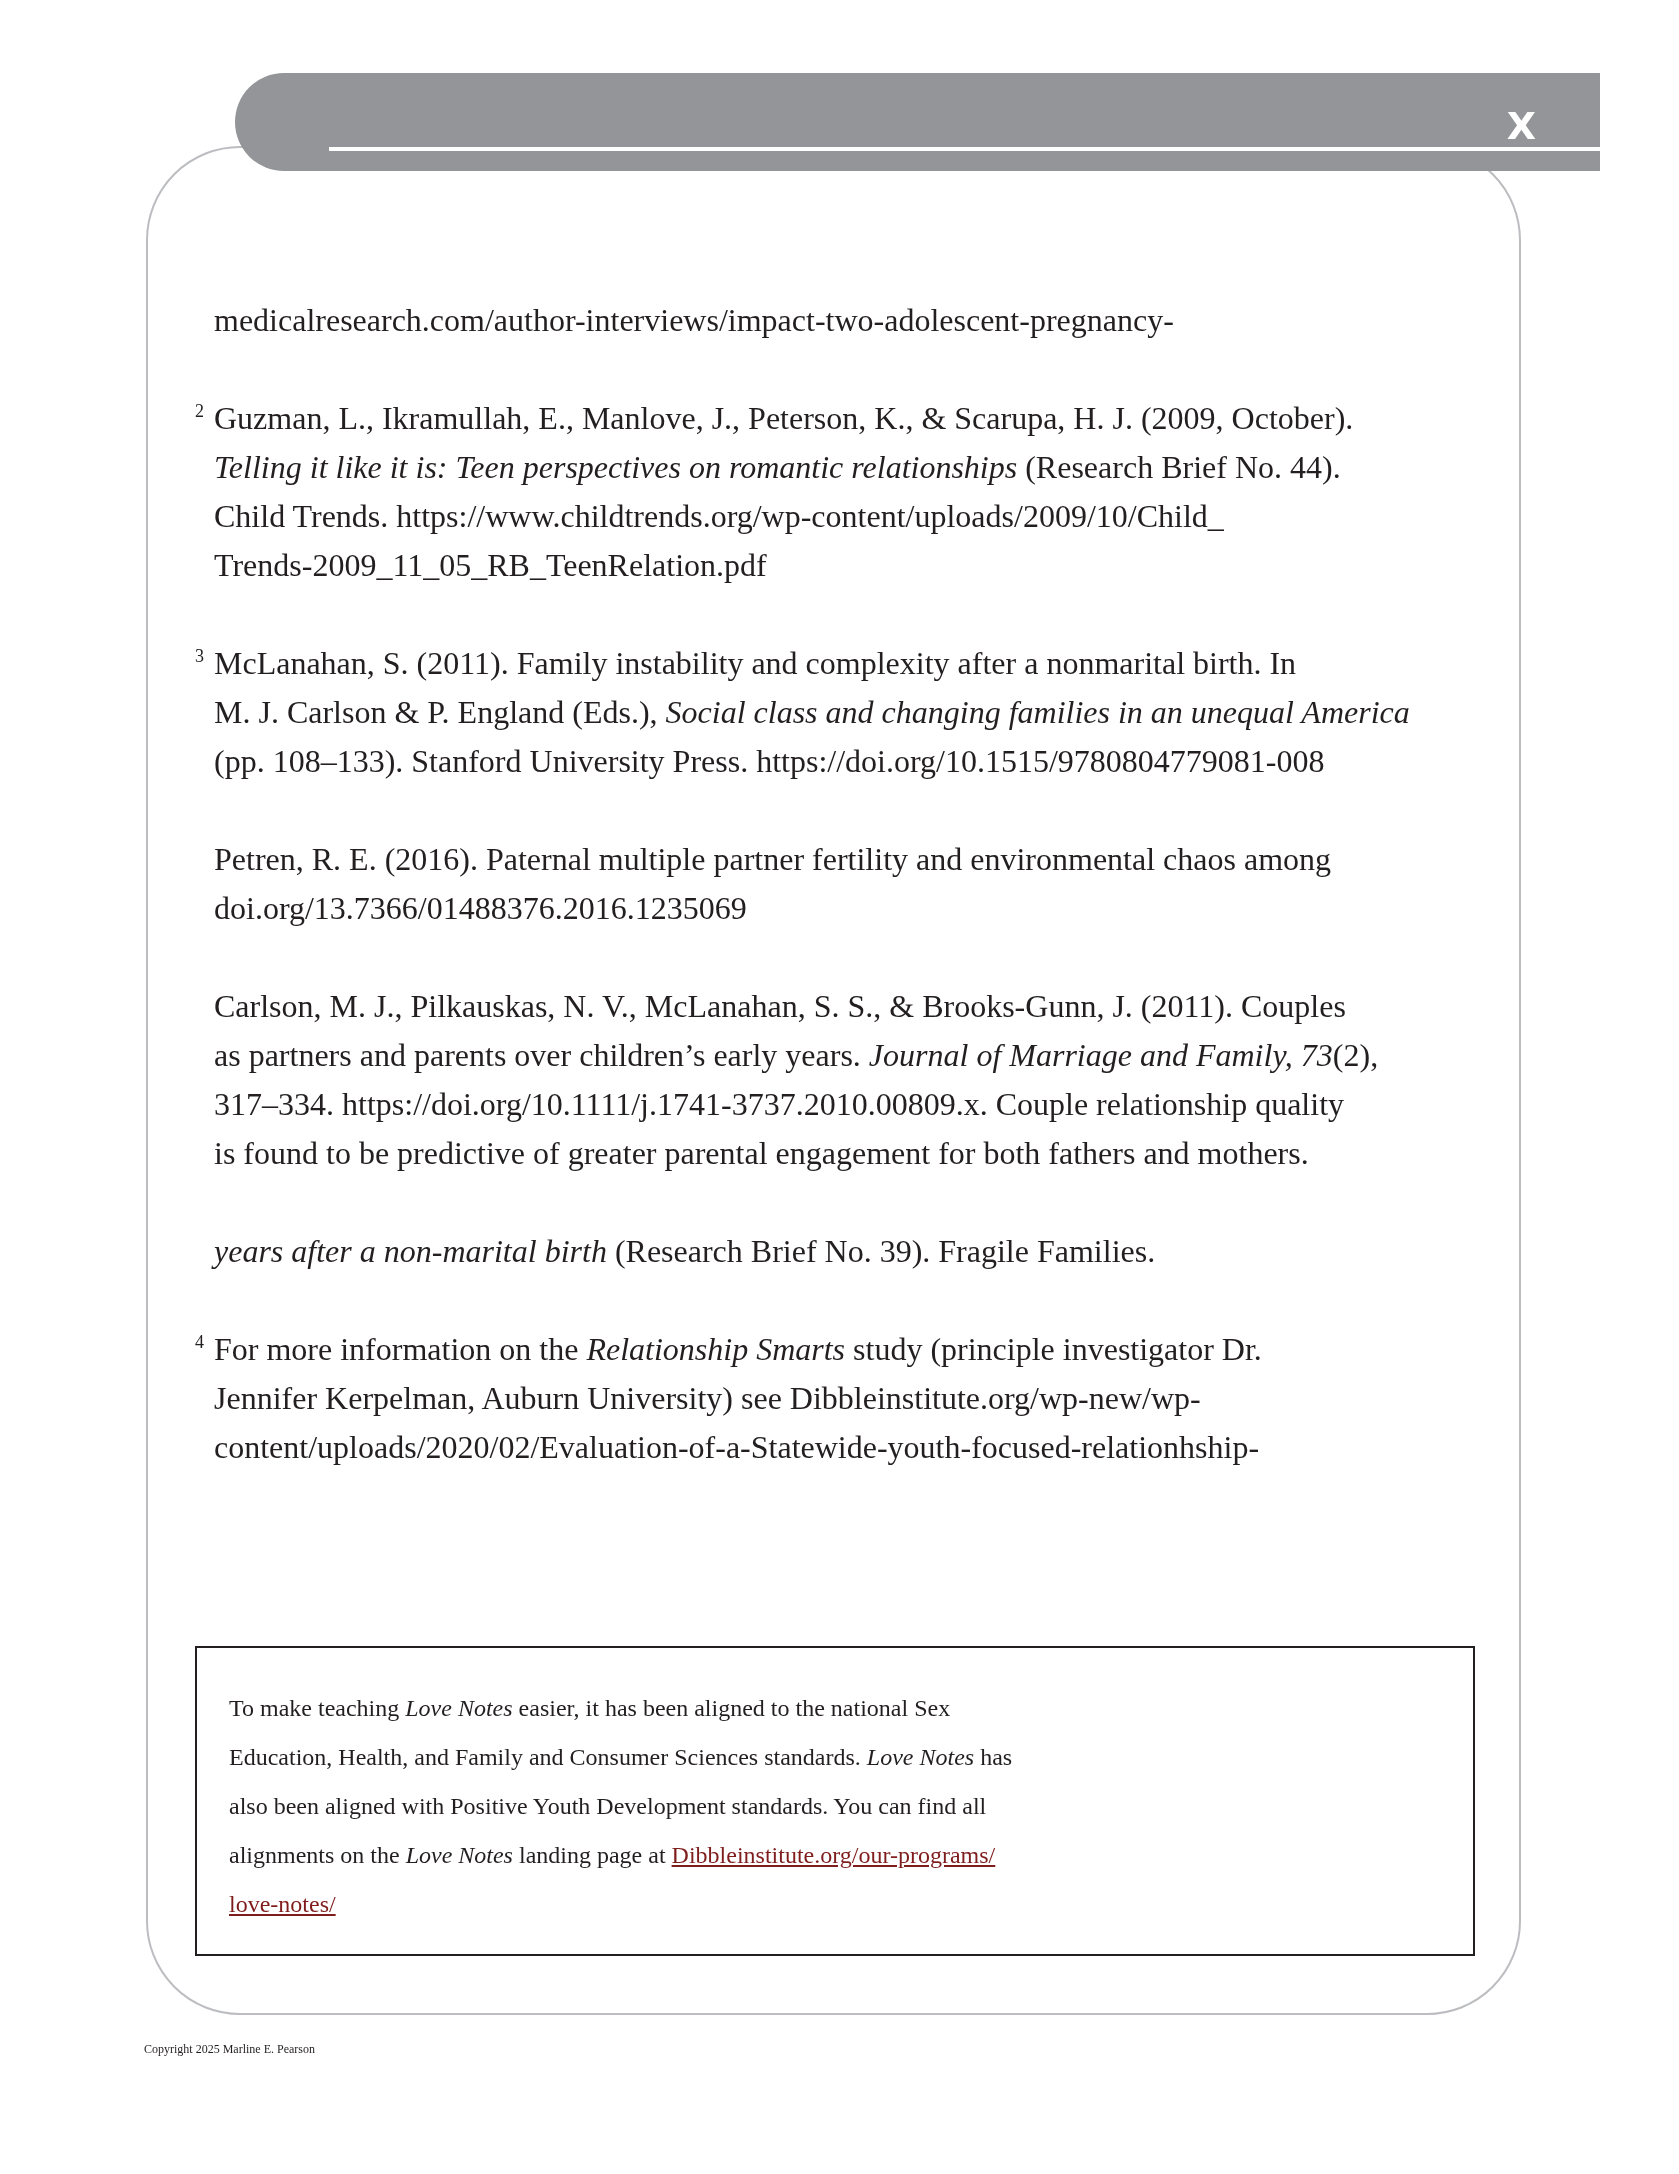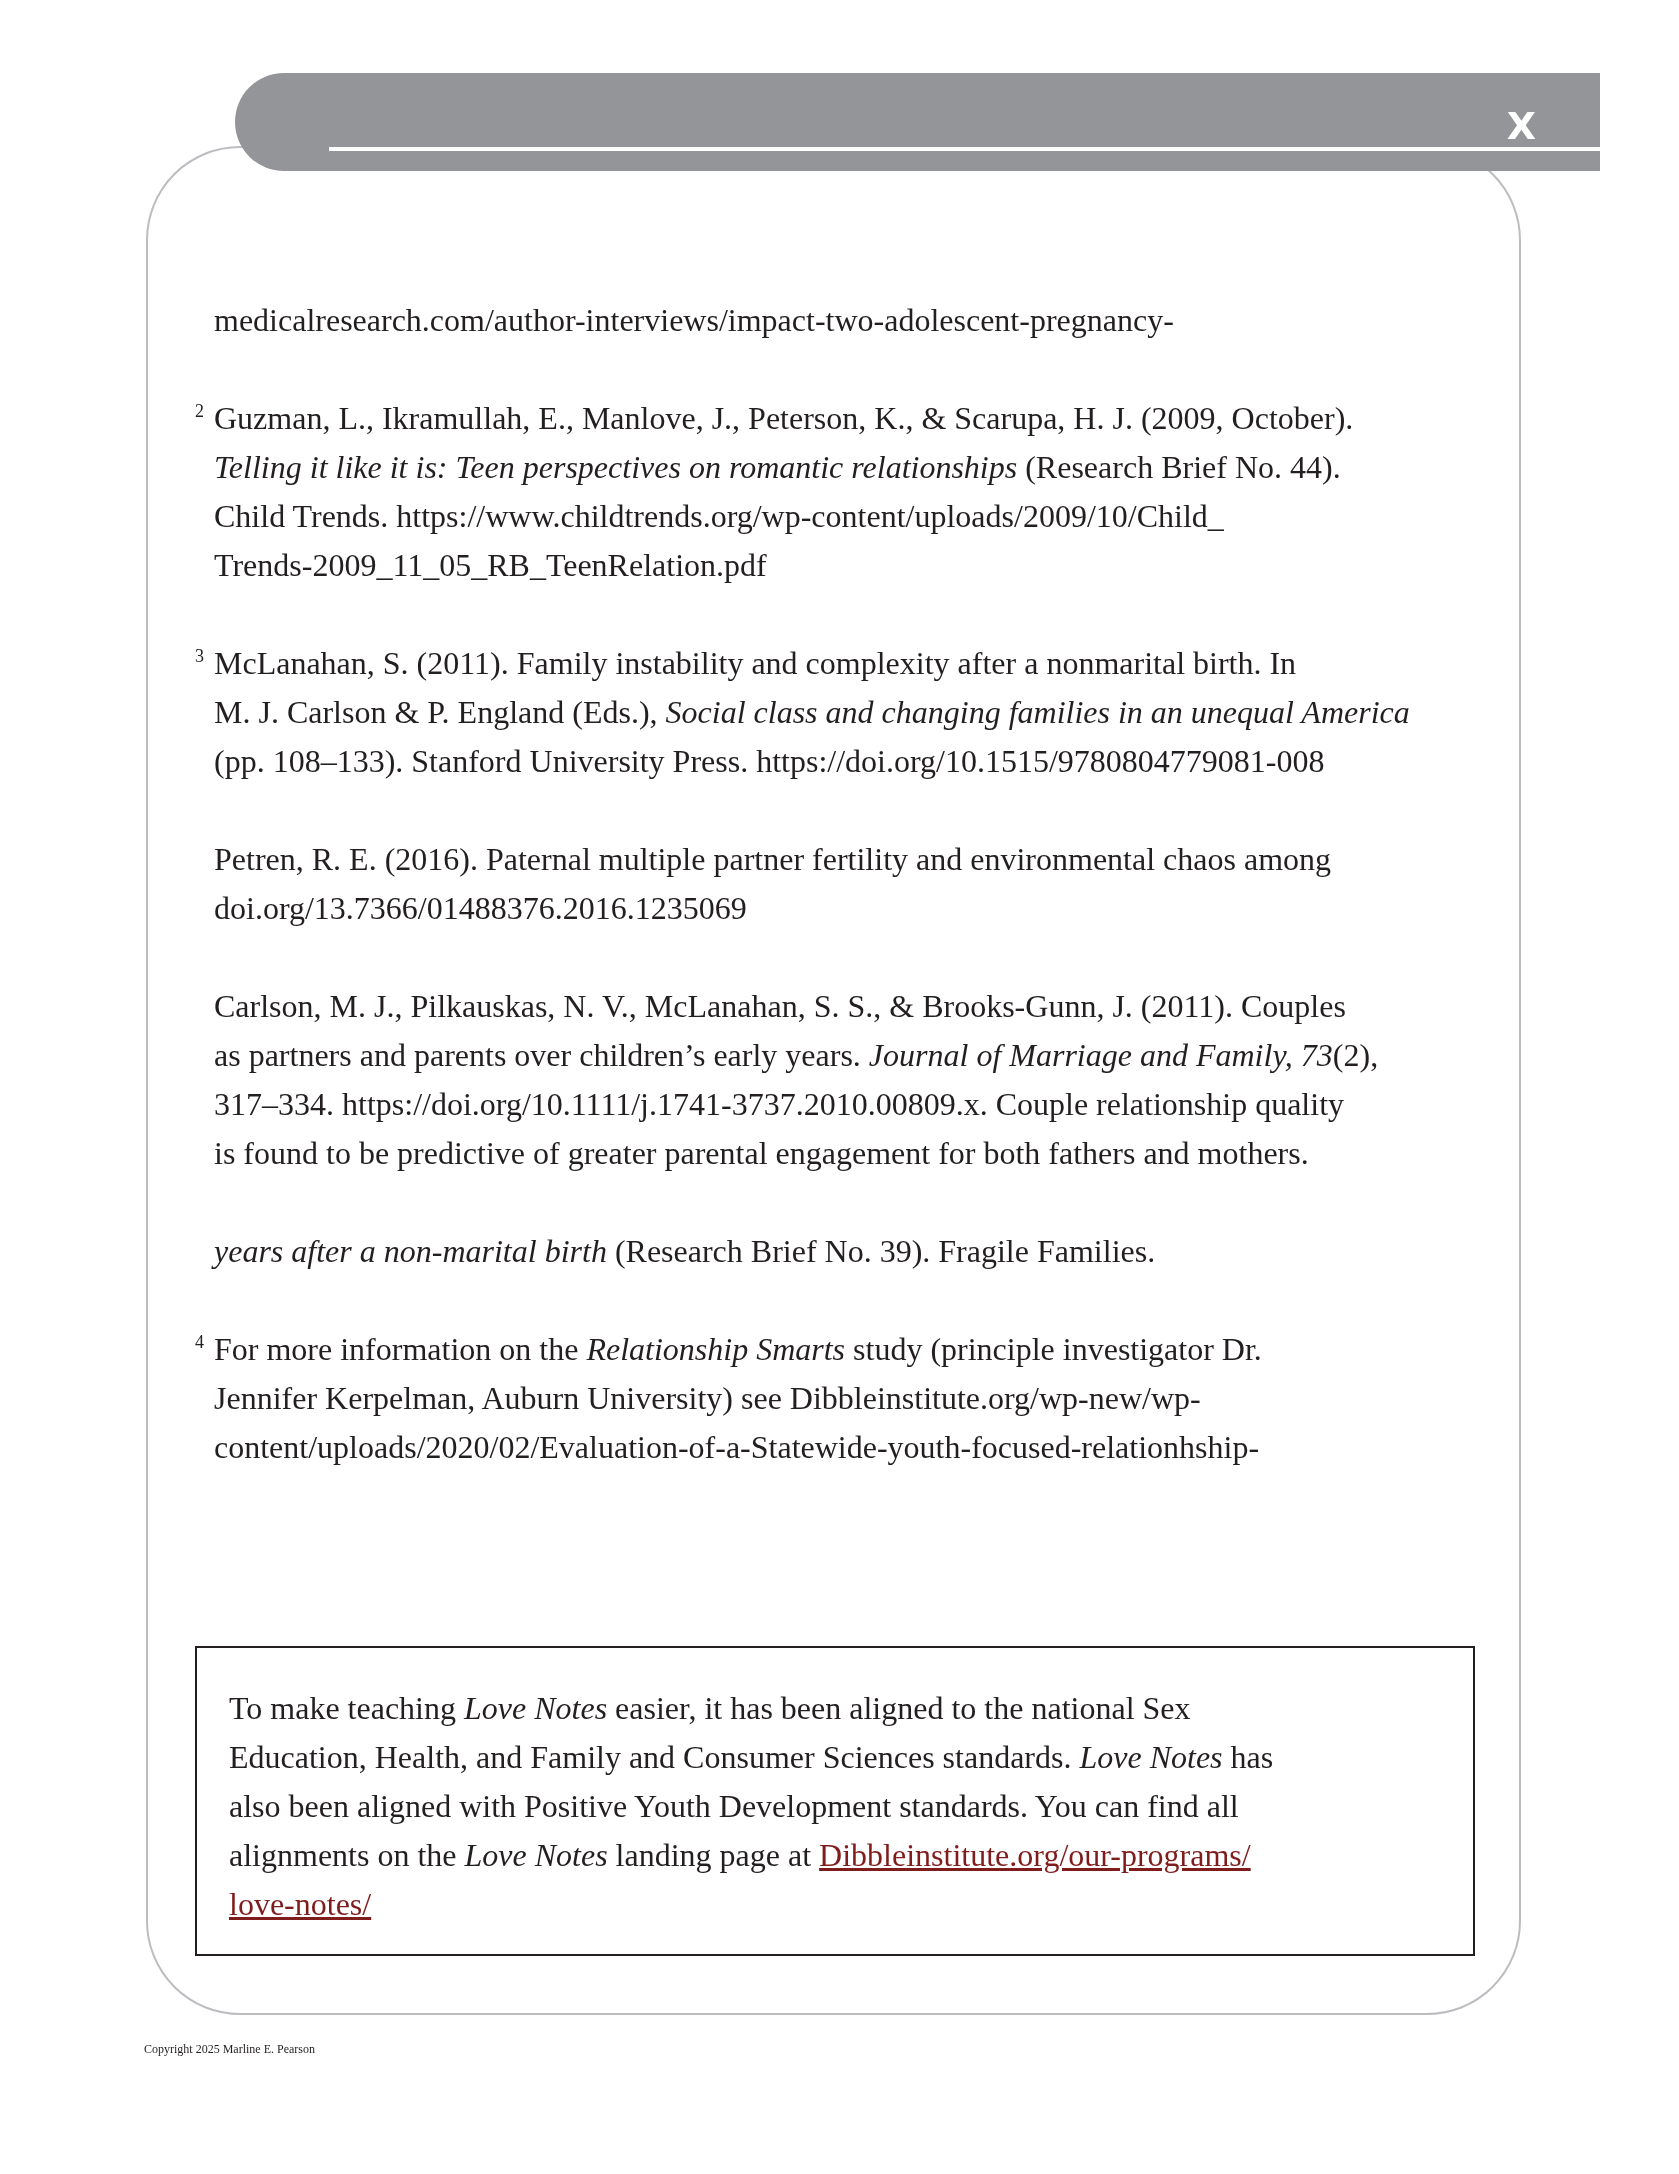--- a/index.html
+++ b/index.html
@@ -95,21 +95,21 @@
     width: 1280px;
     height: 310px;
     border: 2.8px solid #231f20;
     box-sizing: border-box;
     z-index: 2;
   }
   .note {
     position: absolute;
     left: 32px;
     top: 36px;
-    font-size: 32px;
+    font-size: 24px;
     line-height: 49px;
   }
   .note .line {
     display: block;
     white-space: nowrap;
   }
   .note a {
     color: #7f1d1d;
     text-decoration: underline;
   }

